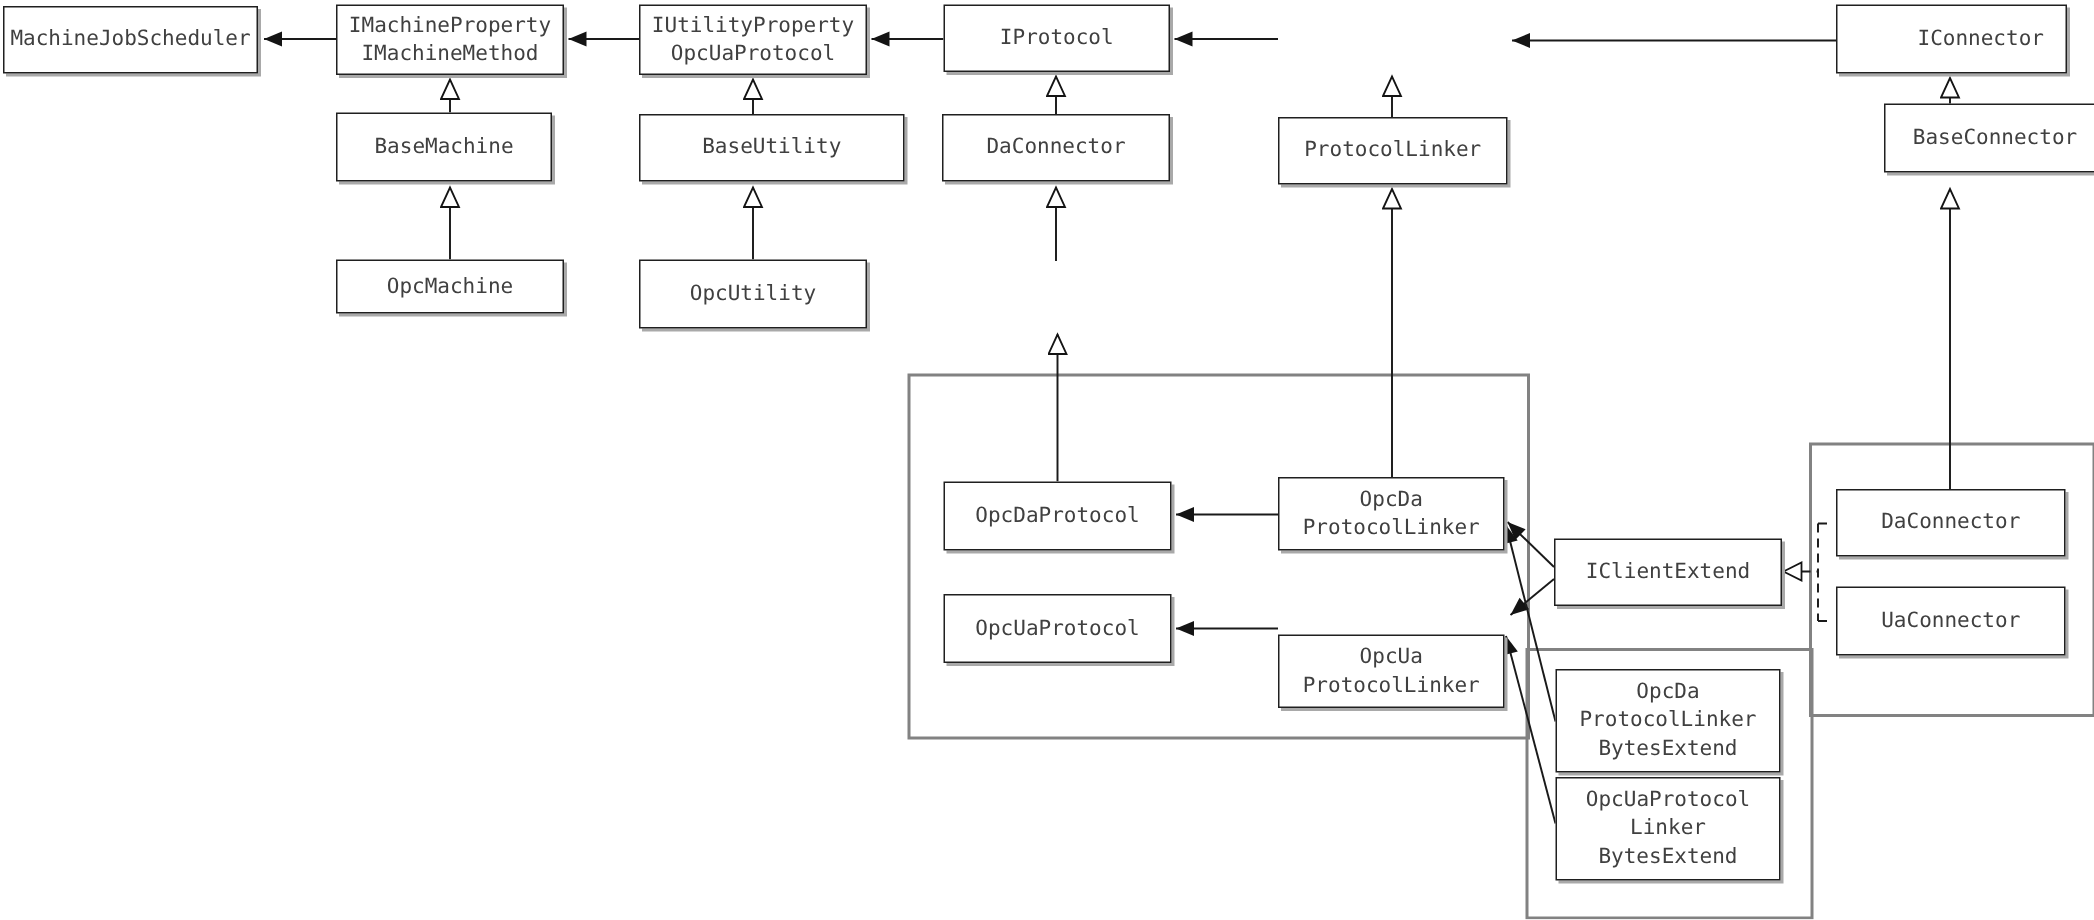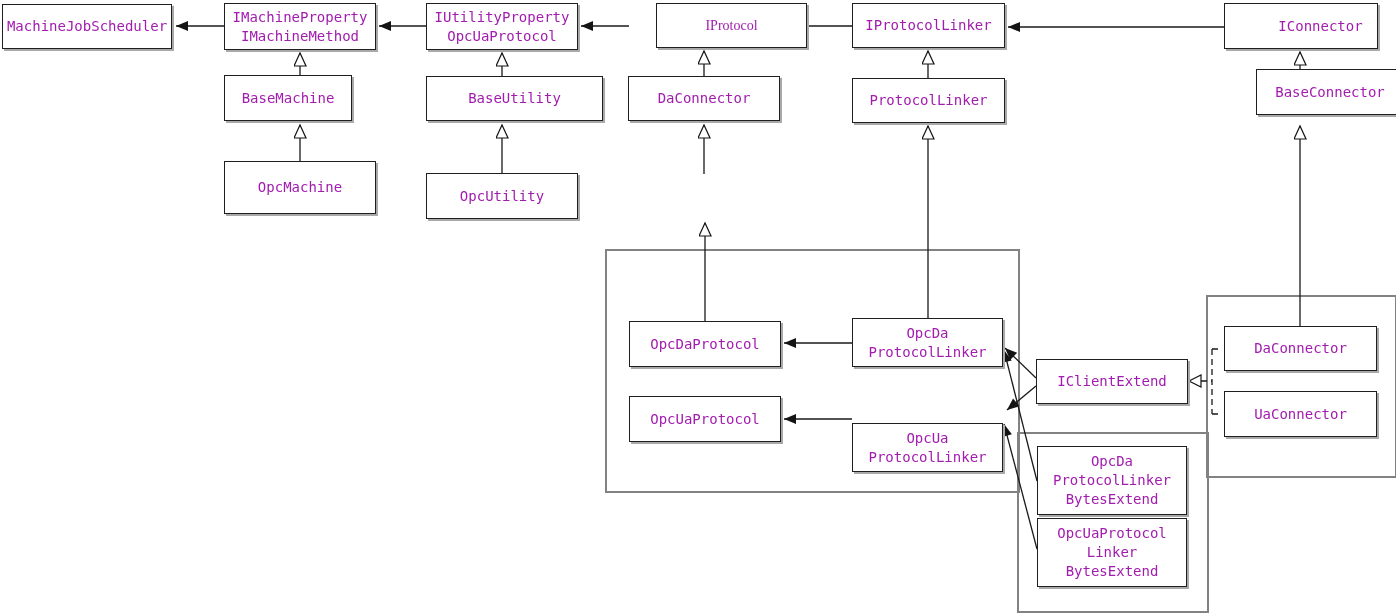--- a/index.html
+++ b/index.html
@@ -6,21 +6,21 @@
     margin: 0;
     padding: 0;
     background: #ffffff;
   }
   #stage {
     position: relative;
     width: 1396px;
     height: 613px;
     background: #ffffff;
     font-family: "DejaVu Sans Mono", "Liberation Mono", monospace;
-    color: #a21caf;
+    color: #404040;
     overflow: hidden;
   }
   
   .group {
     position: absolute;
     border: 2px solid #828282;
     background: transparent;
     z-index: 1;
   }
   
@@ -44,29 +44,29 @@
     font-size: 14px;
     line-height: 19px;
     white-space: pre-line;
     z-index: 3;
     box-sizing: border-box;
   }
   
   #n-machine-job-scheduler { left: 2px;    top: 4px;   width: 170px; height: 45px; }
   #n-i-machine             { left: 224px;  top: 3px;   width: 152px; height: 47px; }
   #n-i-utility             { left: 426px;  top: 3px;   width: 152px; height: 47px; }
-  #n-i-protocol            { left: 656px;  top: 3px;   width: 151px; height: 45px; font-family: Liberation Serif, serif; }
+  #n-i-protocol            { left: 629px;  top: 3px;   width: 151px; height: 45px; }
   #n-i-protocol-linker     { left: 852px;  top: 3px;   width: 153px; height: 45px; }
   #n-i-connector           { left: 1224px; top: 3px;   width: 154px; height: 46px; padding-left: 39px; }
-  #n-base-machine          { left: 224px;  top: 75px;  width: 128px; height: 46px; }
+  #n-base-machine          { left: 224px;  top: 75px;  width: 144px; height: 46px; }
   #n-base-utility          { left: 426px;  top: 76px;  width: 177px; height: 45px; }
   #n-base-protocol         { left: 628px;  top: 76px;  width: 152px; height: 45px; }
   #n-protocol-linker       { left: 852px;  top: 78px;  width: 153px; height: 45px; }
   #n-base-connector        { left: 1224px; top: 69px;  width: 148px; height: 46px; margin-left: 32px; }
-  #n-opc-machine           { left: 224px;  top: 161px; width: 152px; height: 53px; }
+  #n-opc-machine           { left: 224px;  top: 173px; width: 152px; height: 36px; }
   #n-opc-utility           { left: 426px;  top: 173px; width: 152px; height: 46px; }
   #n-opc-protocol          { left: 628px;  top: 174px; width: 152px; height: 46px; }
   #n-opc-da-protocol       { left: 629px;  top: 321px; width: 152px; height: 46px; }
   #n-opc-ua-protocol       { left: 629px;  top: 396px; width: 152px; height: 46px; }
   #n-opc-da-protocol-linker{ left: 852px;  top: 318px; width: 151px; height: 49px; }
   #n-opc-ua-protocol-linker{ left: 852px;  top: 395px; width: 151px; height: 49px; margin-top: 28px; }
   #n-i-client-extend       { left: 1036px; top: 359px; width: 152px; height: 45px; }
   #n-da-connector          { left: 1224px; top: 326px; width: 153px; height: 45px; }
   #n-ua-connector          { left: 1224px; top: 391px; width: 153px; height: 46px; }
   #n-opc-da-bytes          { left: 1037px; top: 446px; width: 150px; height: 69px; }
@@ -126,21 +126,20 @@
       <polygon points="1189,381 1201,375 1201,387" fill="#ffffff" stroke="#141414" stroke-width="1.2"></polygon>
     </g>
   </svg>
 
   <div class="node" id="n-machine-job-scheduler">MachineJobScheduler</div>
   <div class="node" id="n-i-machine">IMachineProperty
 IMachineMethod</div>
   <div class="node" id="n-i-utility">IUtilityProperty
 OpcUaProtocol</div>
   <div class="node" id="n-i-protocol">IProtocol</div>
-  <div class="node" id="n-i-protocol-linker">IProtocolLinker</div>
   <div class="node" id="n-i-connector">IConnector</div>
 
   <div class="node" id="n-base-machine">BaseMachine</div>
   <div class="node" id="n-base-utility">BaseUtility</div>
   <div class="node" id="n-base-protocol">DaConnector</div>
   <div class="node" id="n-protocol-linker">ProtocolLinker</div>
   <div class="node" id="n-base-connector">BaseConnector</div>
 
   <div class="node" id="n-opc-machine">OpcMachine</div>
   <div class="node" id="n-opc-utility">OpcUtility</div>

